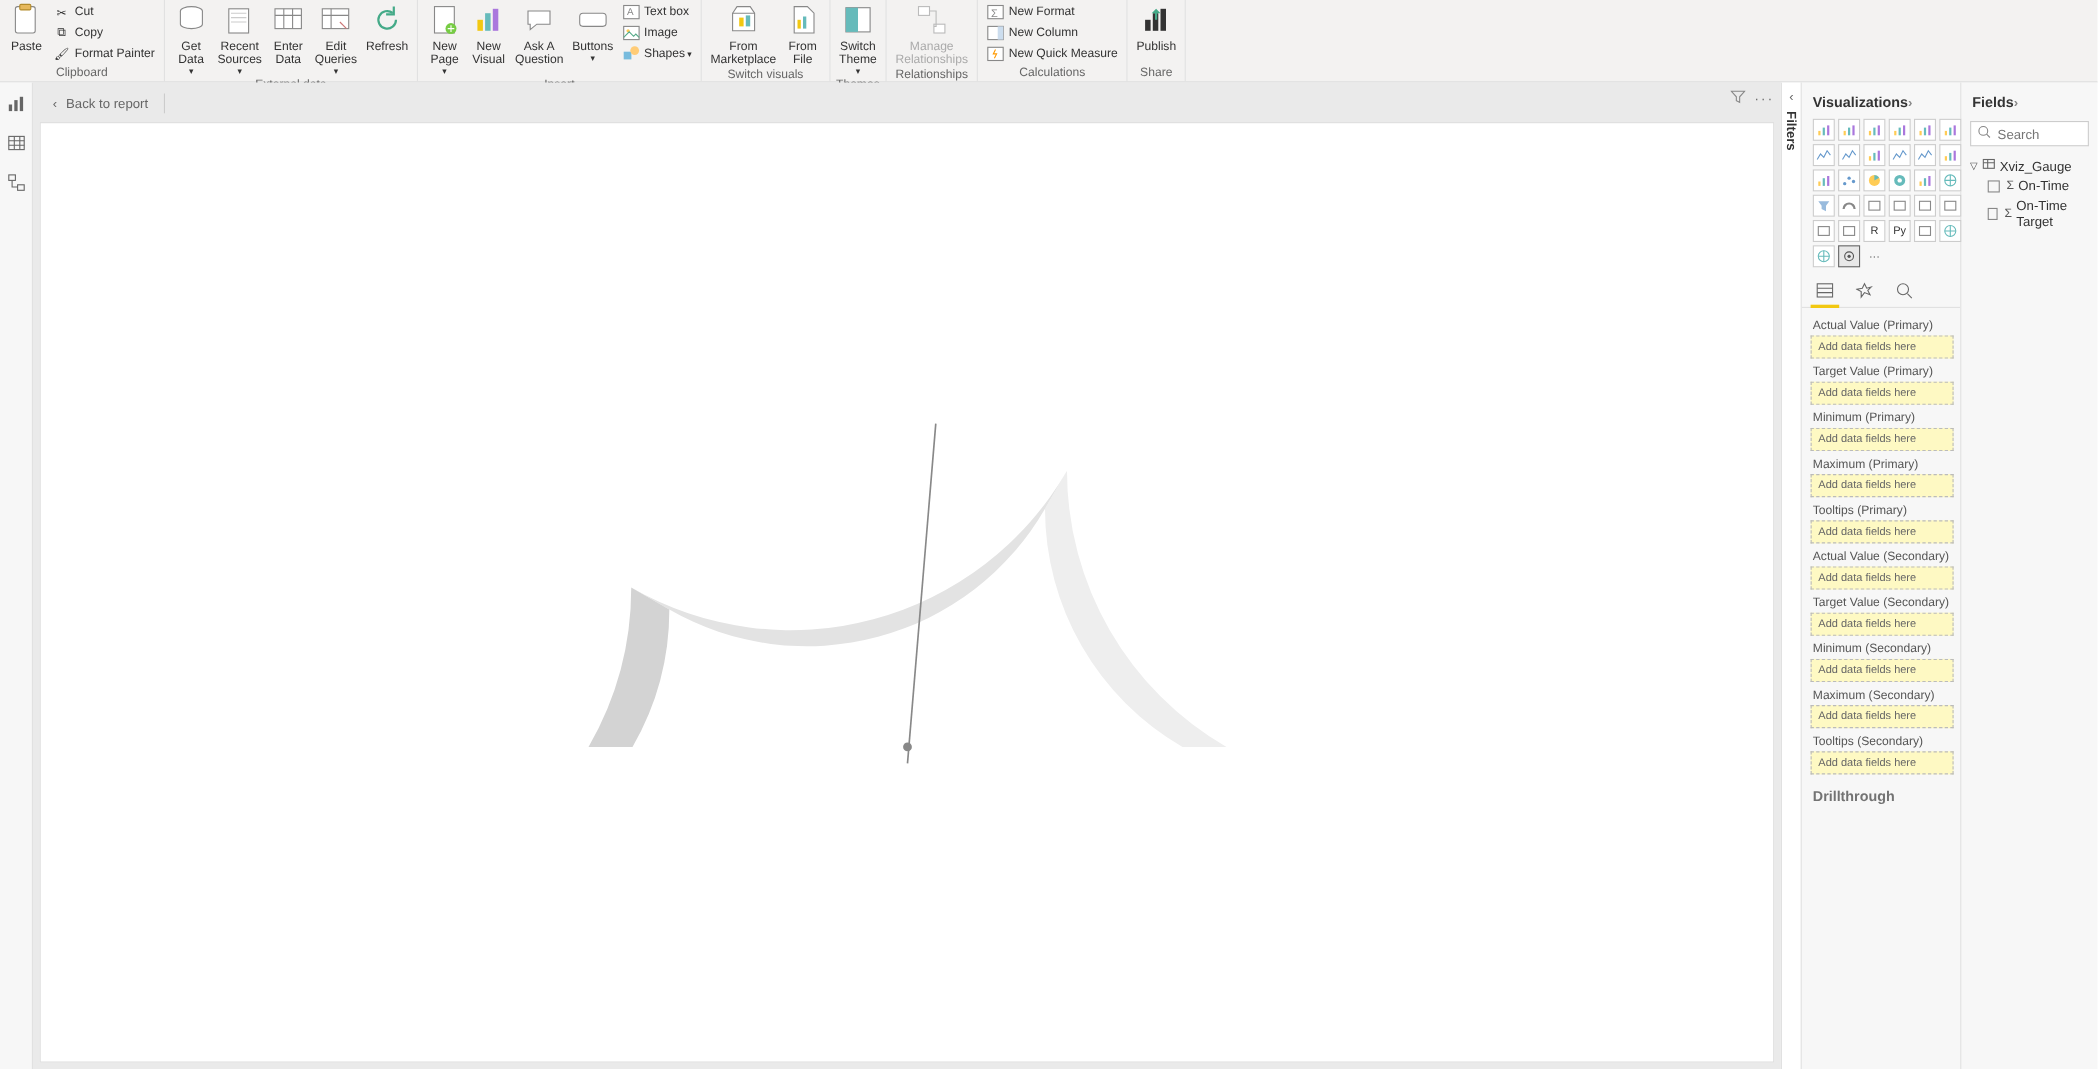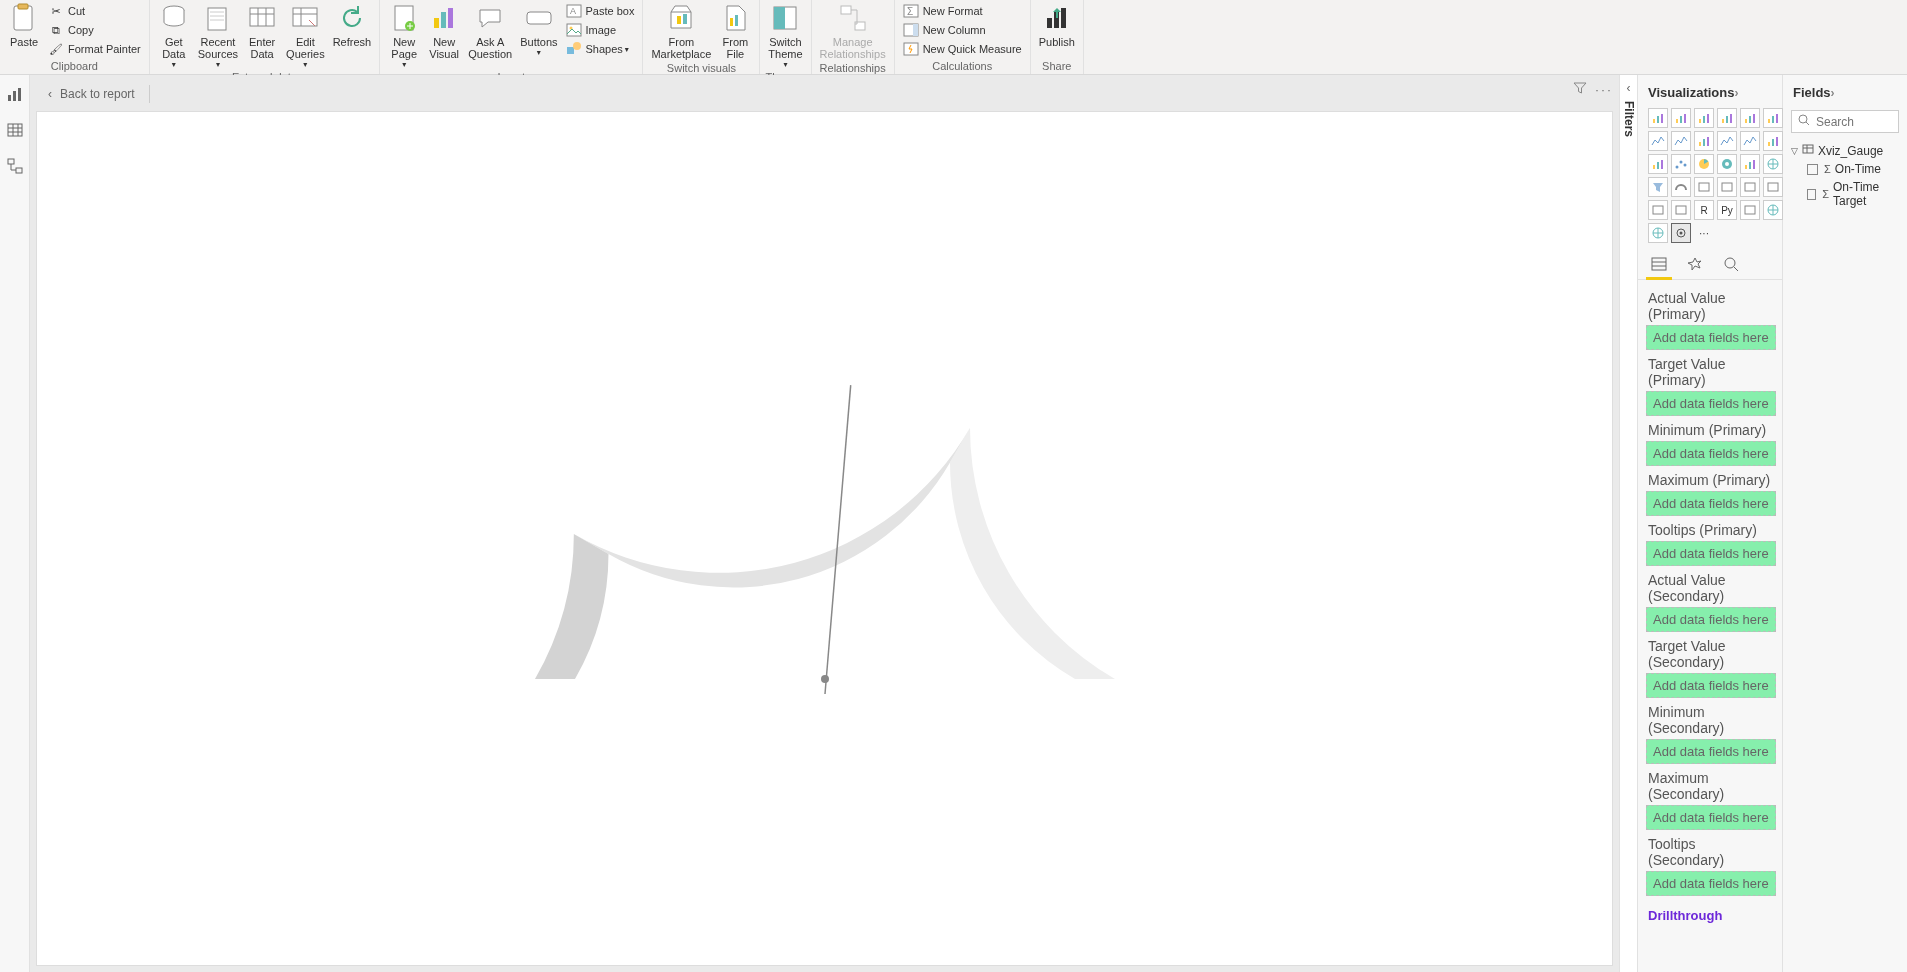--- a/index.html
+++ b/index.html
@@ -42,23 +42,23 @@
 .viz-gallery { display: grid; grid-template-columns: repeat(6, 20px); gap: 3px 3px; padding: 0 8px 6px 10px; }
 .viz-icon { width: 20px; height: 20px; background: #fff; border: 1px solid #ccc; display: flex; align-items: center; justify-content: center; font-size: 10px; cursor: pointer; position: relative; }
 .viz-icon.sel { border: 1px solid #666; background:#e8e8e8; }
 .viz-icon svg { width: 14px; height: 14px; }
 
 .viz-tabs { display: flex; gap: 14px; padding: 4px 10px; border-bottom: 1px solid #e1e1e1; }
 .viz-tab { width: 22px; height: 22px; display: flex; align-items: center; justify-content: center; cursor: pointer; position: relative; }
 .viz-tab.active::after { content:""; position:absolute; bottom:-5px; left:-2px; right:-2px; height:3px; background:#f2c811; }
 
 .wells { padding: 6px 6px 6px 8px; overflow-y: auto; flex: 1; }
-.well-label { font-size: 14px; color: #555; padding: 4px 2px 3px 2px; }
-.well-drop { border: 1px dashed #bbb; background: #86efac; font-size: 13px; color: #666; padding: 4px 6px; margin-bottom: 2px; cursor: pointer; }
-.drill-header { font-size: 13px; font-weight: 600; color: #6d28d9; padding: 10px 2px 6px 2px; }
+.well-label { font-size: 11px; color: #555; padding: 4px 2px 3px 2px; }
+.well-drop { border: 1px dashed #bbb; background: #fef9c3; font-size: 10px; color: #666; padding: 4px 6px; margin-bottom: 2px; cursor: pointer; }
+.drill-header { font-size: 13px; font-weight: 600; color: #737373; padding: 10px 2px 6px 2px; }
 
 
 .fields-pane { width: 125px; }
 .search-box { margin: 2px 8px 8px 8px; display: flex; align-items: center; border: 1px solid #ccc; background: #fff; padding: 3px 6px; }
 .search-box input { border: none; outline: none; font-size: 12px; flex: 1; background: transparent; }
 .search-box .icon { margin-right: 6px; color: #888; }
 .field-table { padding: 0 8px; }
 .field-table-row { display: flex; align-items: center; font-size: 12px; color: #333; padding: 2px 0; cursor: pointer; }
 .field-table-row .tri { margin-right: 4px; font-size: 9px; color: #555; }
 .field-col-row { display: flex; align-items: center; font-size: 12px; color: #333; padding: 2px 0 2px 16px; cursor: pointer; }
@@ -207,21 +207,21 @@
         <span style="font-size:8px;">▾</span>
       </div>
       <div class="vstack">
         <div class="rbtn-small">
           <span class="icon">
               <svg viewBox="0 0 16 16">
                 <rect x="1" y="2" width="14" height="12" fill="#fff" stroke="#888"></rect>
                 <text x="4" y="11" font-size="9" fill="#888">A</text>
               </svg>
             </span>
-          <span>Paste box</span>
+          <span>Text box</span>
         </div>
         <div class="rbtn-small">
           <span class="icon">
               <svg viewBox="0 0 16 16">
                 <rect x="1" y="2" width="14" height="12" fill="#fff" stroke="#888"></rect>
                 <circle cx="5" cy="6" r="1.5" fill="#fc5"></circle>
                 <path d="M1 12l5-5 4 4 2-2 3 3" stroke="#5a8" fill="none"></path>
               </svg>
             </span>
           <span>Image</span>

